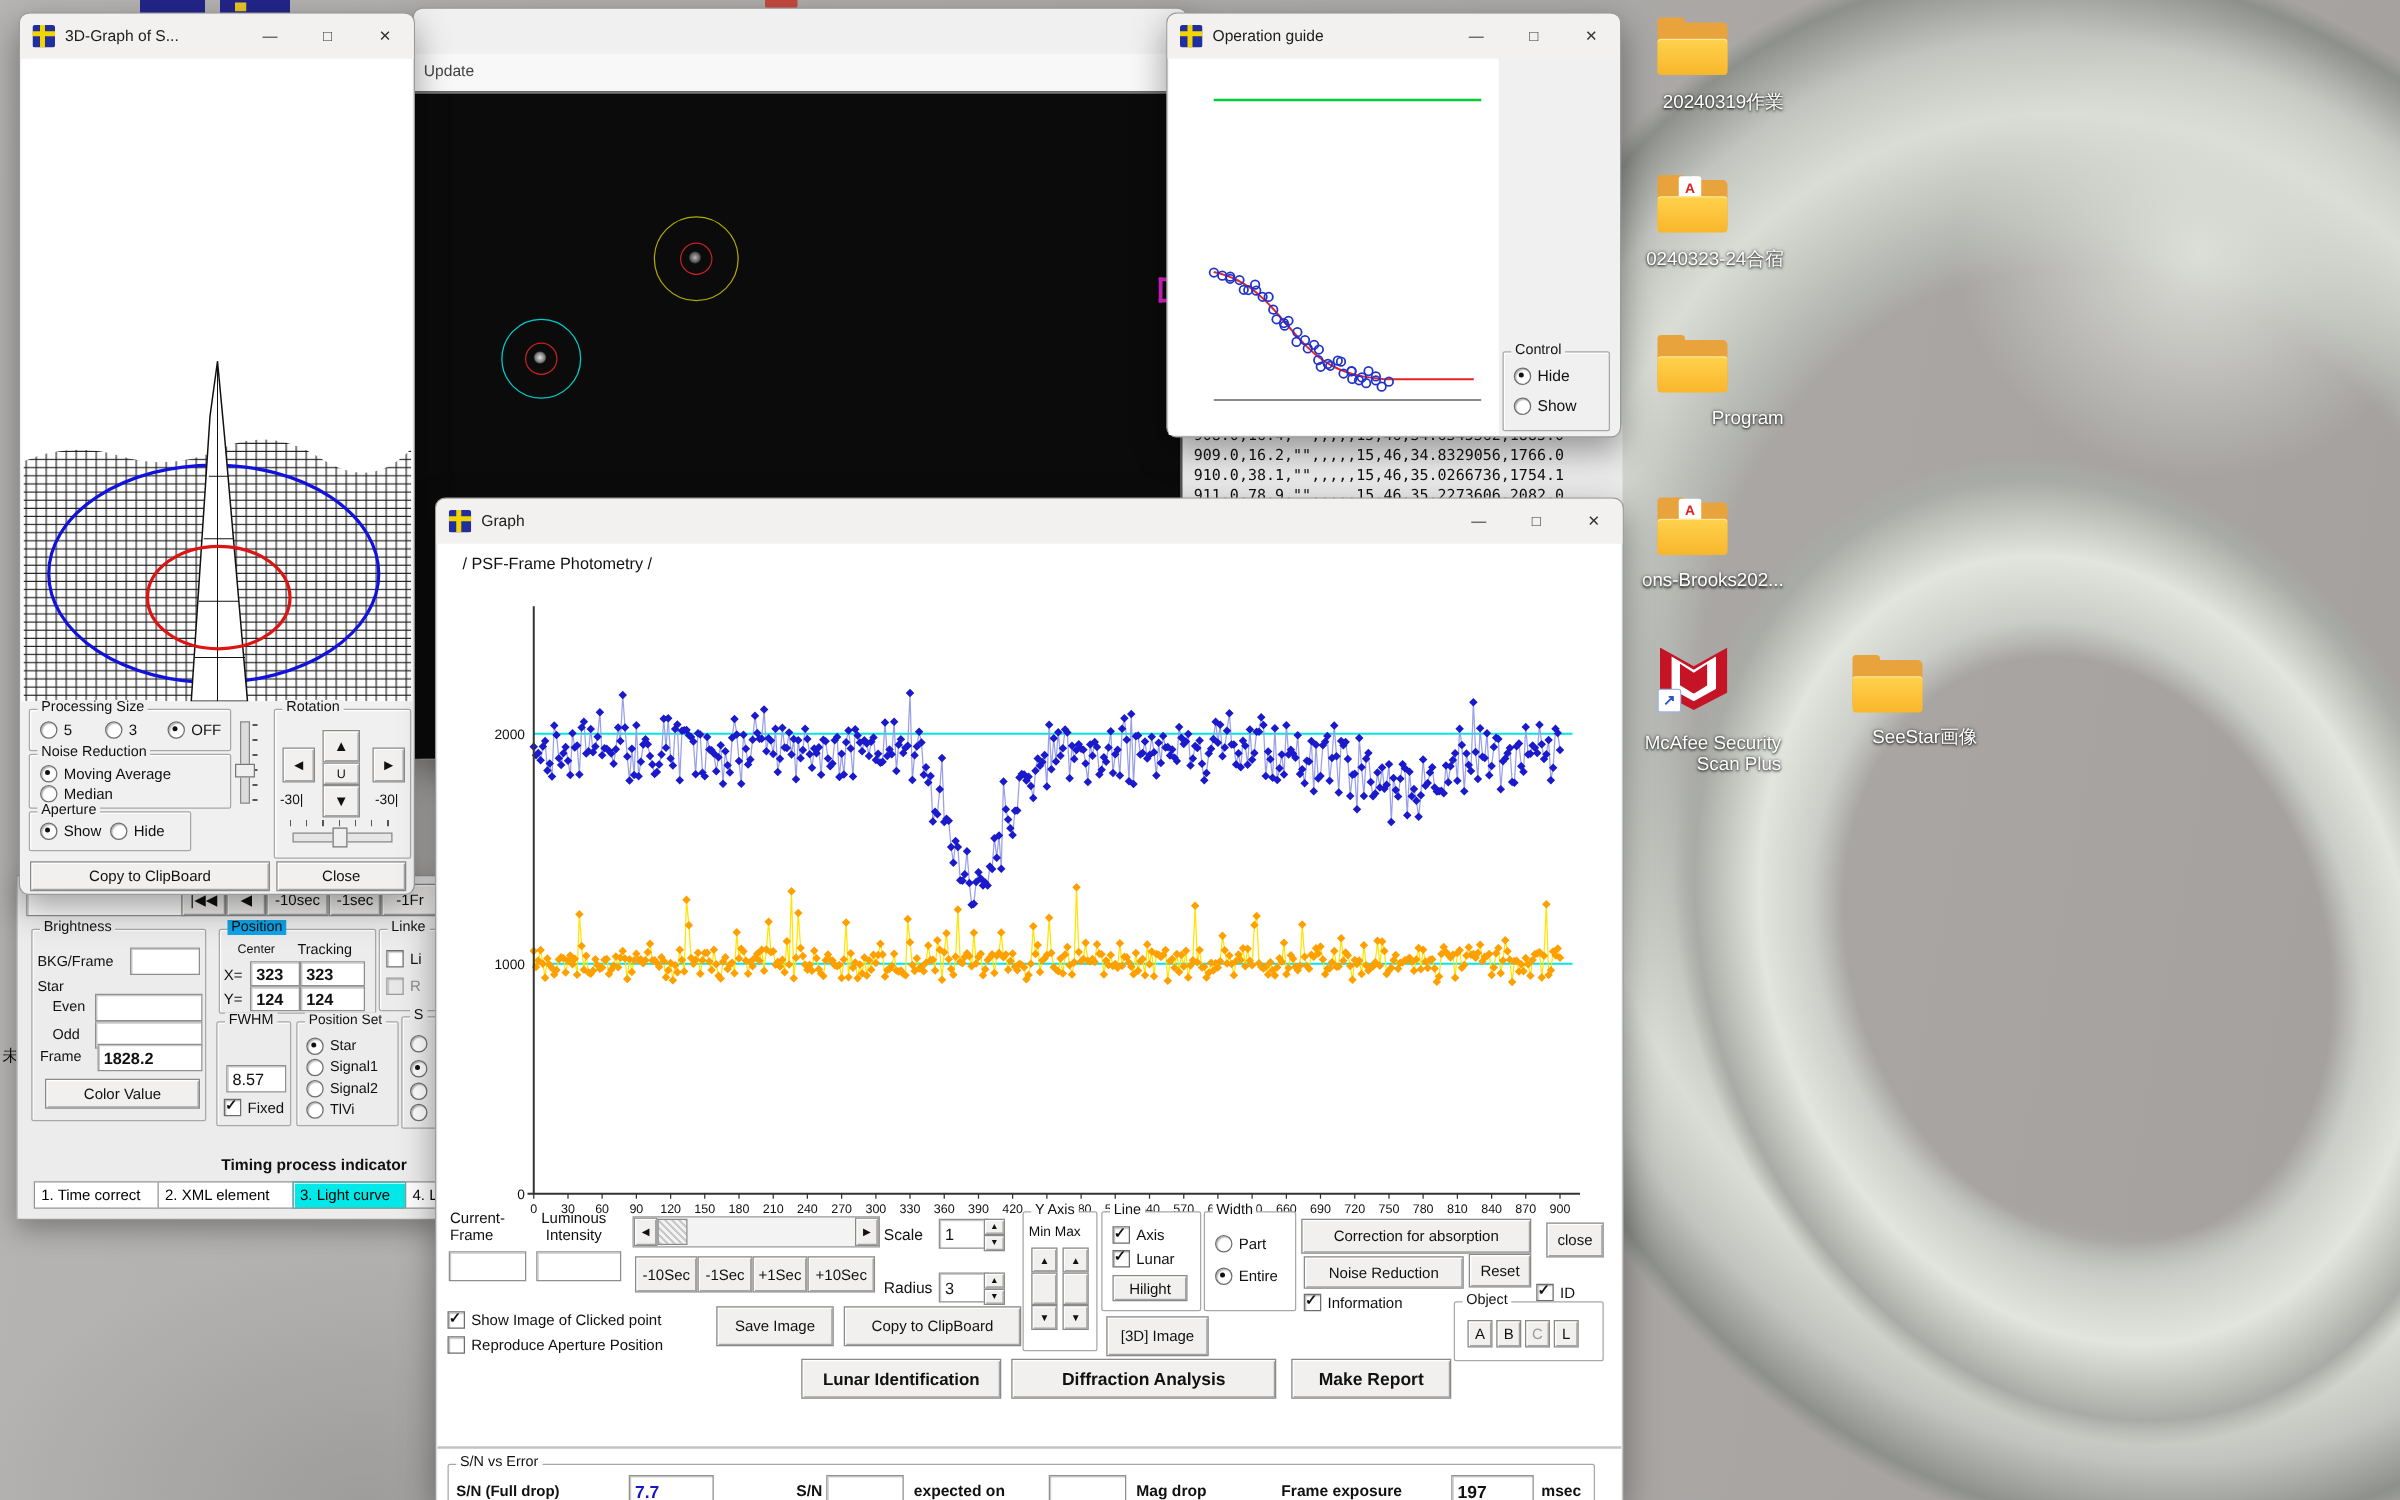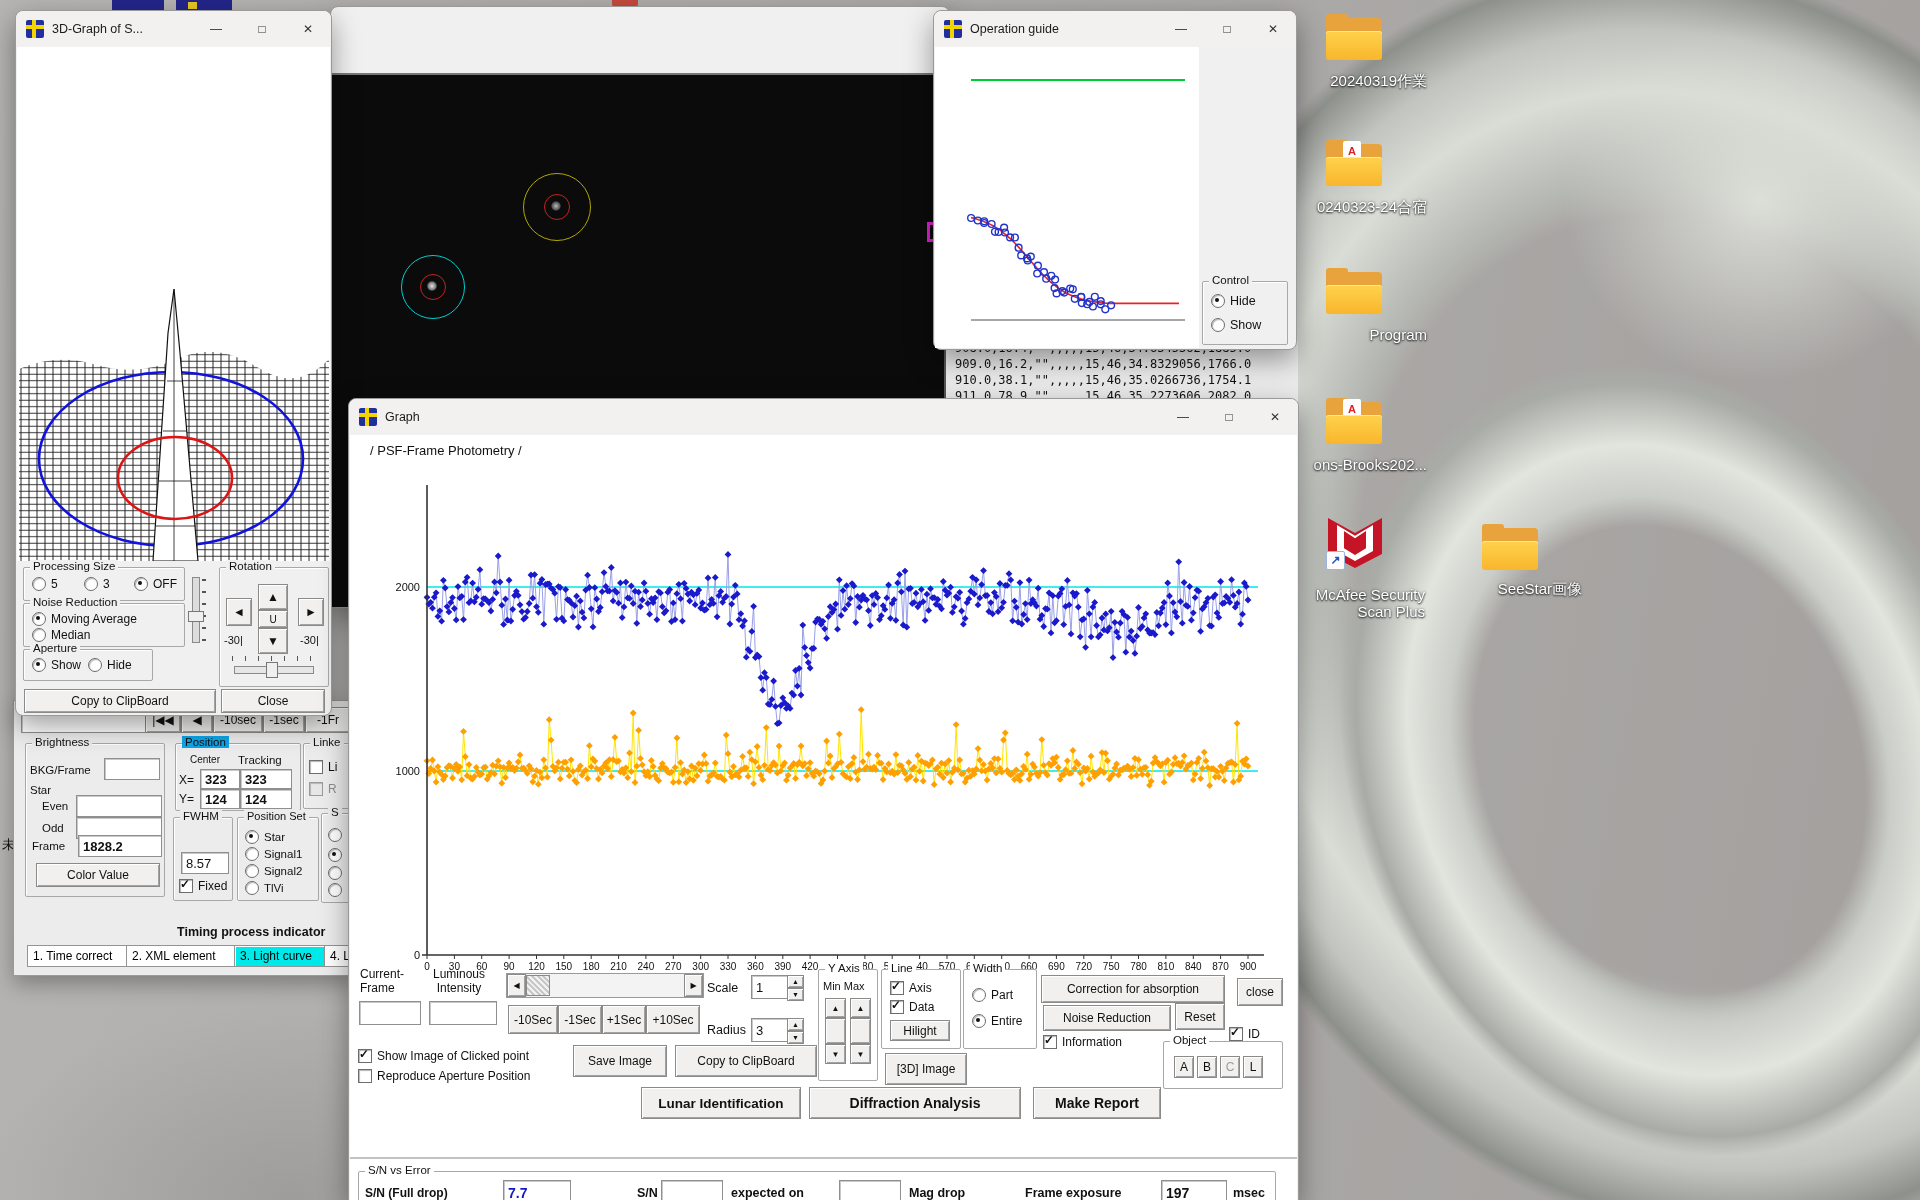--- a/index.html
+++ b/index.html
@@ -115,20 +115,23 @@
 <div class="dlabel" style="left:1442px;top:580px">SeeStar画像</div>
 
 <div class="abs" style="left:112px;top:0;width:52px;height:12px;background:#23268a;border-radius:0 0 2px 2px"></div>
 <div class="abs" style="left:176px;top:0;width:56px;height:13px;background:#23268a;border-radius:0 0 2px 2px">
   <div class="abs" style="left:12px;top:2px;width:9px;height:7px;background:#e8c922"></div>
 </div>
 <div class="abs" style="left:612px;top:0;width:26px;height:7px;background:#c84b3f;border-radius:0 0 3px 3px"></div>
 <div class="abs" style="left:2px;top:836px;font-size:13px;color:#111">未</div>
 
 <div class="win" style="left:330px;top:6px;width:618px;height:600px">
+  <div class="abs" style="left:0;top:36px;width:100%;height:30px;background:#f8f8f8;border-bottom:1px solid #e0e0e0">
+    <span class="abs" style="left:8px;top:7px;font-size:12.5px;color:#444">Update</span>
+  </div>
   <div class="abs" style="left:0;top:66px;width:618px;height:532px;background:#0b0b0b;border-top:2px solid #777">
 
     <div class="circle" style="left:192px;top:98px;width:66px;height:66px;border:1.6px solid #b0a800"></div>
     <div class="circle" style="left:213px;top:119px;width:24px;height:24px;border:1.6px solid #c32222"></div>
     <div class="circle" style="left:220px;top:126px;width:10px;height:10px;background:radial-gradient(circle,#b9b9b9,#555 55%,rgba(0,0,0,0) 75%)"></div>
 
     <div class="circle" style="left:70px;top:180px;width:62px;height:62px;border:1.6px solid #00cfcf"></div>
     <div class="circle" style="left:89px;top:199px;width:24px;height:24px;border:1.6px solid #c32222"></div>
     <div class="circle" style="left:96px;top:206px;width:10px;height:10px;background:radial-gradient(circle,#e3e3e3,#777 55%,rgba(0,0,0,0) 78%)"></div>
 
@@ -531,21 +534,21 @@
     </div>
 
     <div class="gb wht" style="left:531px;top:534px;width:78px;height:78px;background:#fff">
       <span class="gl">Line</span>
       <div class="opt" style="left:8px;top:11px">
           <span class="chk on"></span>
           <span>Axis</span>
         </div>
       <div class="opt" style="left:8px;top:30px">
           <span class="chk on"></span>
-          <span>Data</span>
+          <span>Lunar</span>
         </div>
       <div class="b95" style="left:8px;top:50px;width:58px;height:19px">Hilight</div>
     </div>
     <div class="b95" style="left:535px;top:618px;width:80px;height:30px">[3D] Image</div>
 
     <div class="gb wht" style="left:613px;top:534px;width:72px;height:78px;background:#fff">
       <span class="gl">Width</span>
       <div class="opt" style="left:8px;top:18px">
           <span class="rad"></span>
           <span>Part</span>

